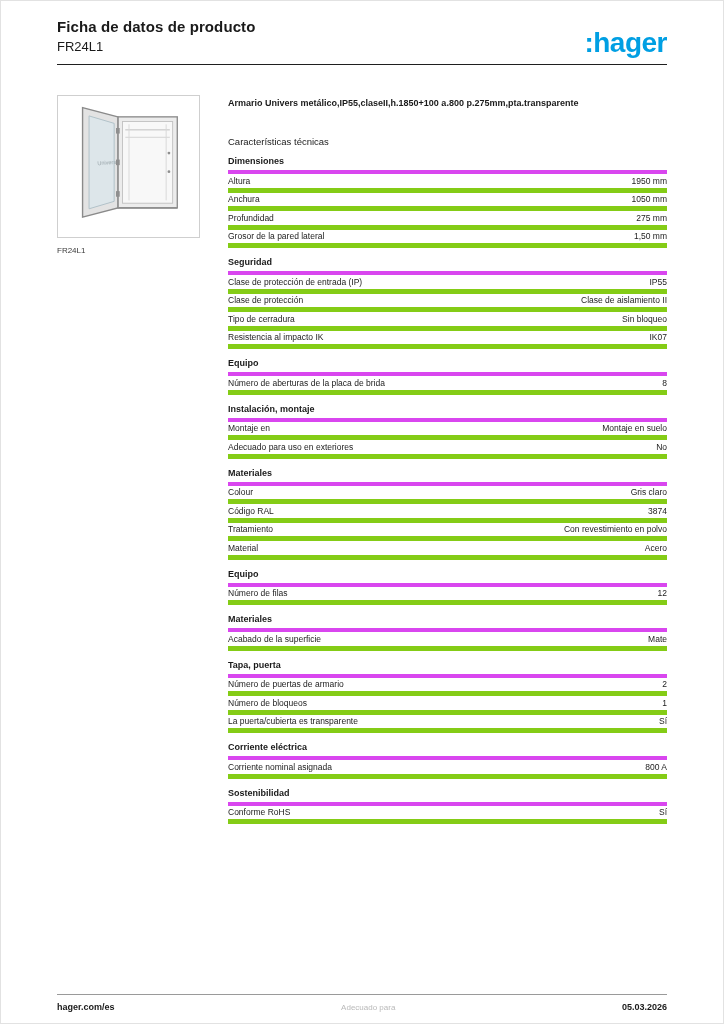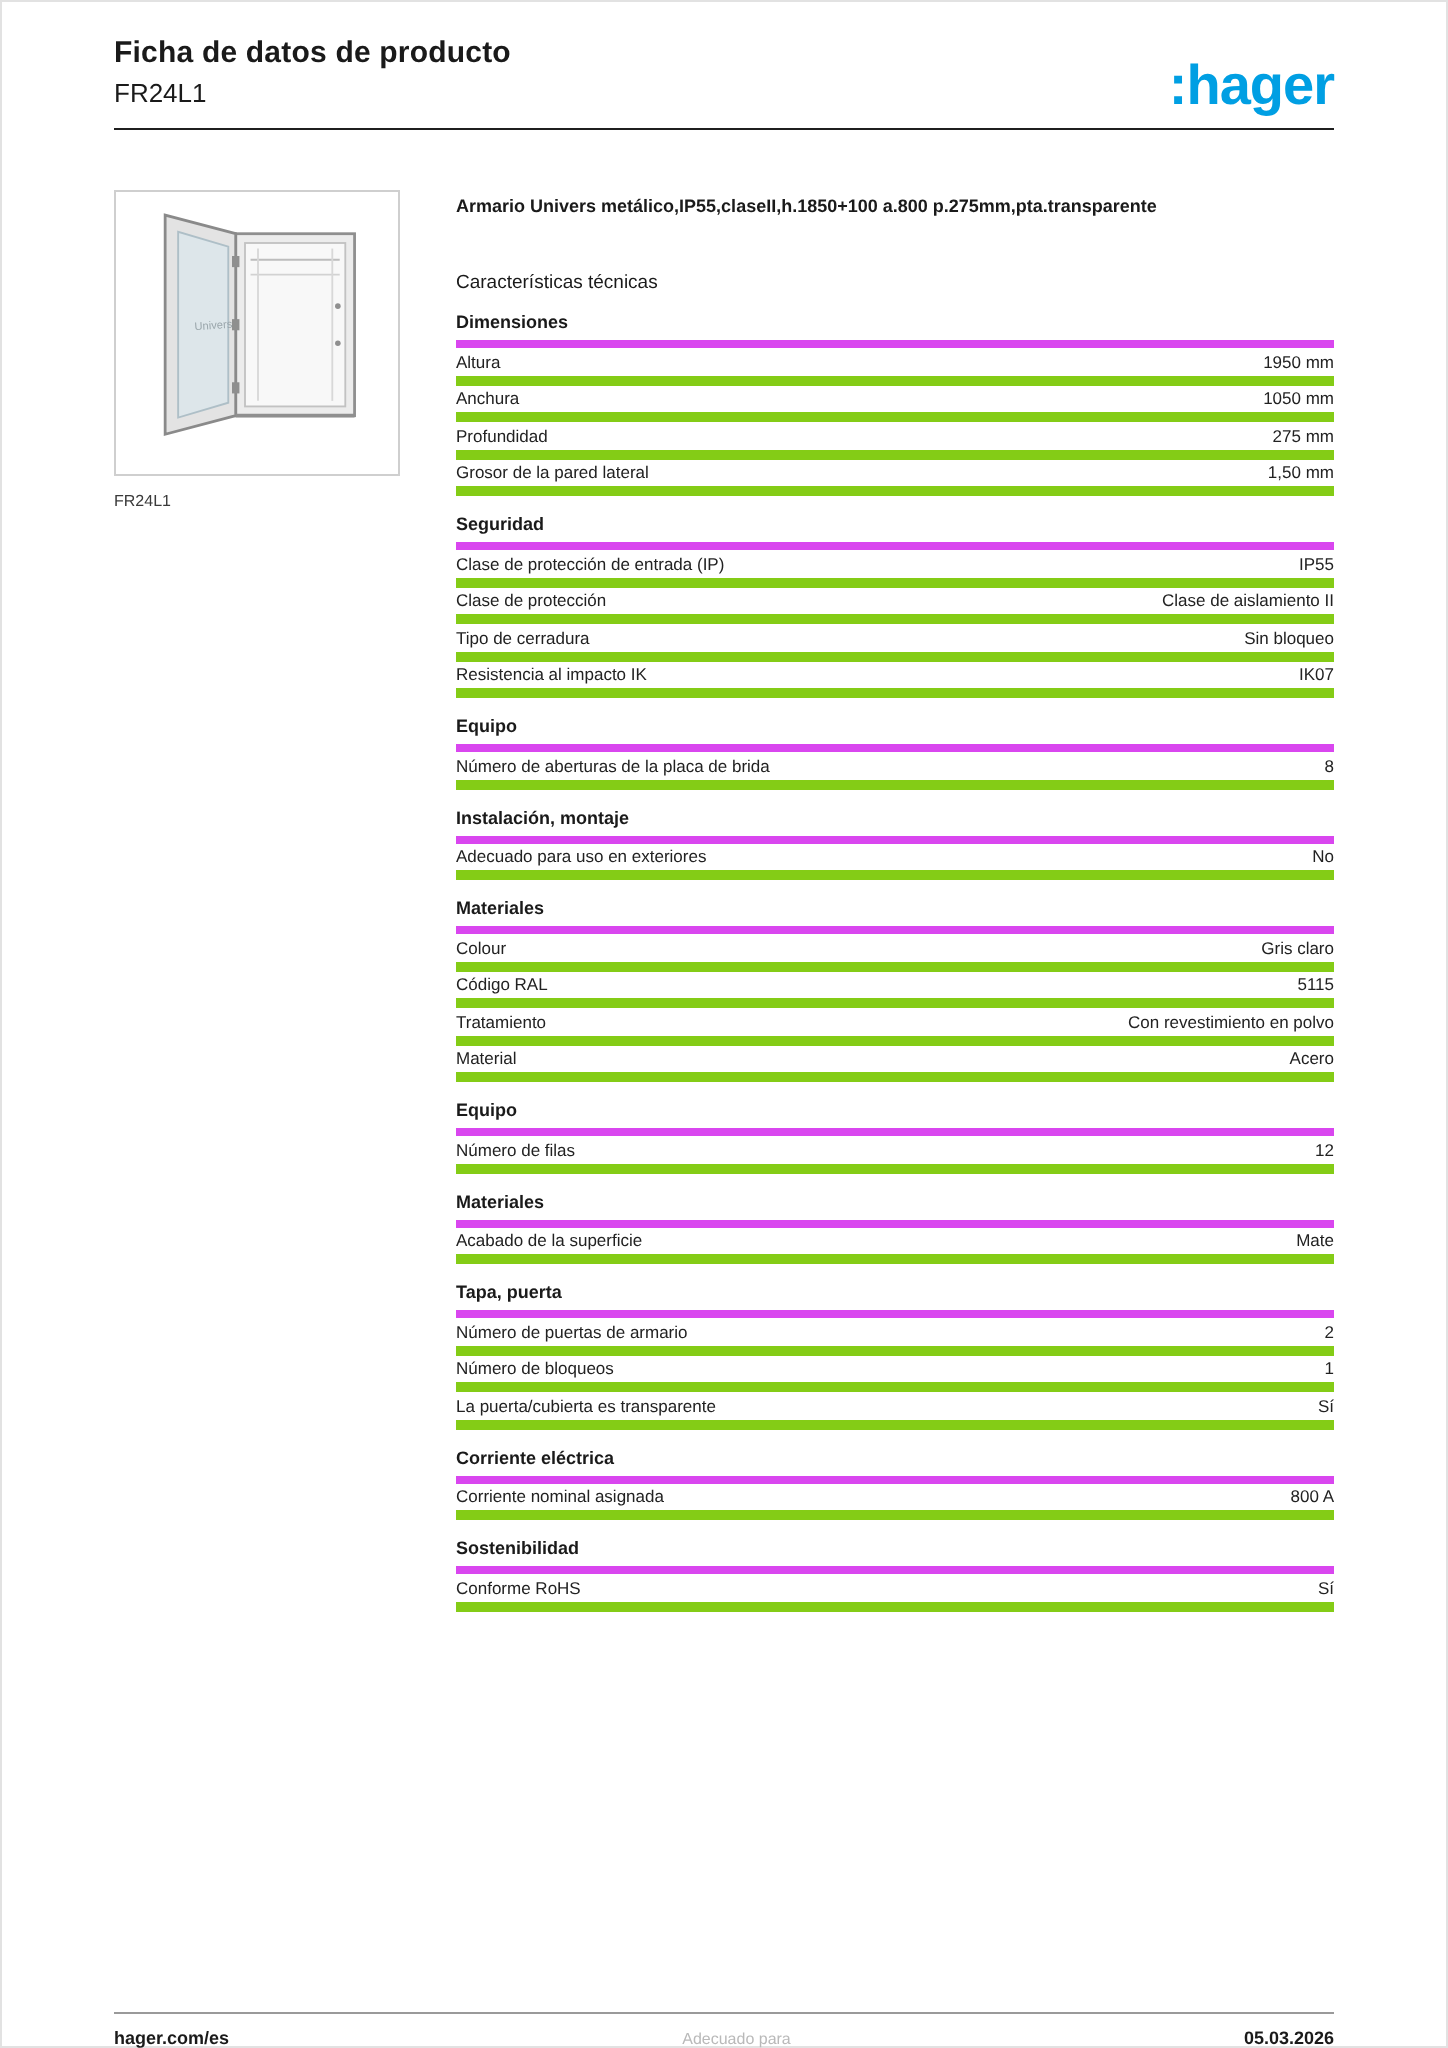--- a/index.html
+++ b/index.html
@@ -68,21 +68,21 @@
     line-height: 1;
     padding: 2.5px 0;
     border-bottom: 5px solid #84cc16;
     color: #222222;
   }
   td.spec-value { text-align: right; white-space: nowrap; }
   .footer {
     position: absolute;
     left: 57px;
     right: 57px;
-    bottom: 0;
+    bottom: 12px;
     border-top: 1px solid #9a9a9a;
     padding-top: 7px;
     display: flex;
     justify-content: space-between;
     align-items: baseline;
   }
   .footer-left { font-size: 9px; font-weight: bold; color: #1a1a1a; text-decoration: none; }
   .footer-center { font-size: 8px; color: #b9b9b9; }
   .footer-right { font-size: 9px; font-weight: bold; }
 </style>
@@ -196,41 +196,45 @@
     <td class="spec-value">8</td>
   </tr>
 </tbody>
     </table>
   </div>
 
   <div class="spec-section">
     <div class="section-title">Instalación, montaje</div>
     <table class="spec-table">
       <tbody>
+  <tr class="spec-row">
+    <td class="spec-label">Montaje en</td>
+    <td class="spec-value">Montaje en suelo</td>
+  </tr>
 
   <tr class="spec-row">
     <td class="spec-label">Adecuado para uso en exteriores</td>
     <td class="spec-value">No</td>
   </tr>
 </tbody>
     </table>
   </div>
 
   <div class="spec-section">
     <div class="section-title">Materiales</div>
     <table class="spec-table">
       <tbody>
   <tr class="spec-row">
     <td class="spec-label">Colour</td>
     <td class="spec-value">Gris claro</td>
   </tr>
 
   <tr class="spec-row">
     <td class="spec-label">Código RAL</td>
-    <td class="spec-value">5115</td>
+    <td class="spec-value">3874</td>
   </tr>
 
   <tr class="spec-row">
     <td class="spec-label">Tratamiento</td>
     <td class="spec-value">Con revestimiento en polvo</td>
   </tr>
 
   <tr class="spec-row">
     <td class="spec-label">Material</td>
     <td class="spec-value">Acero</td>

